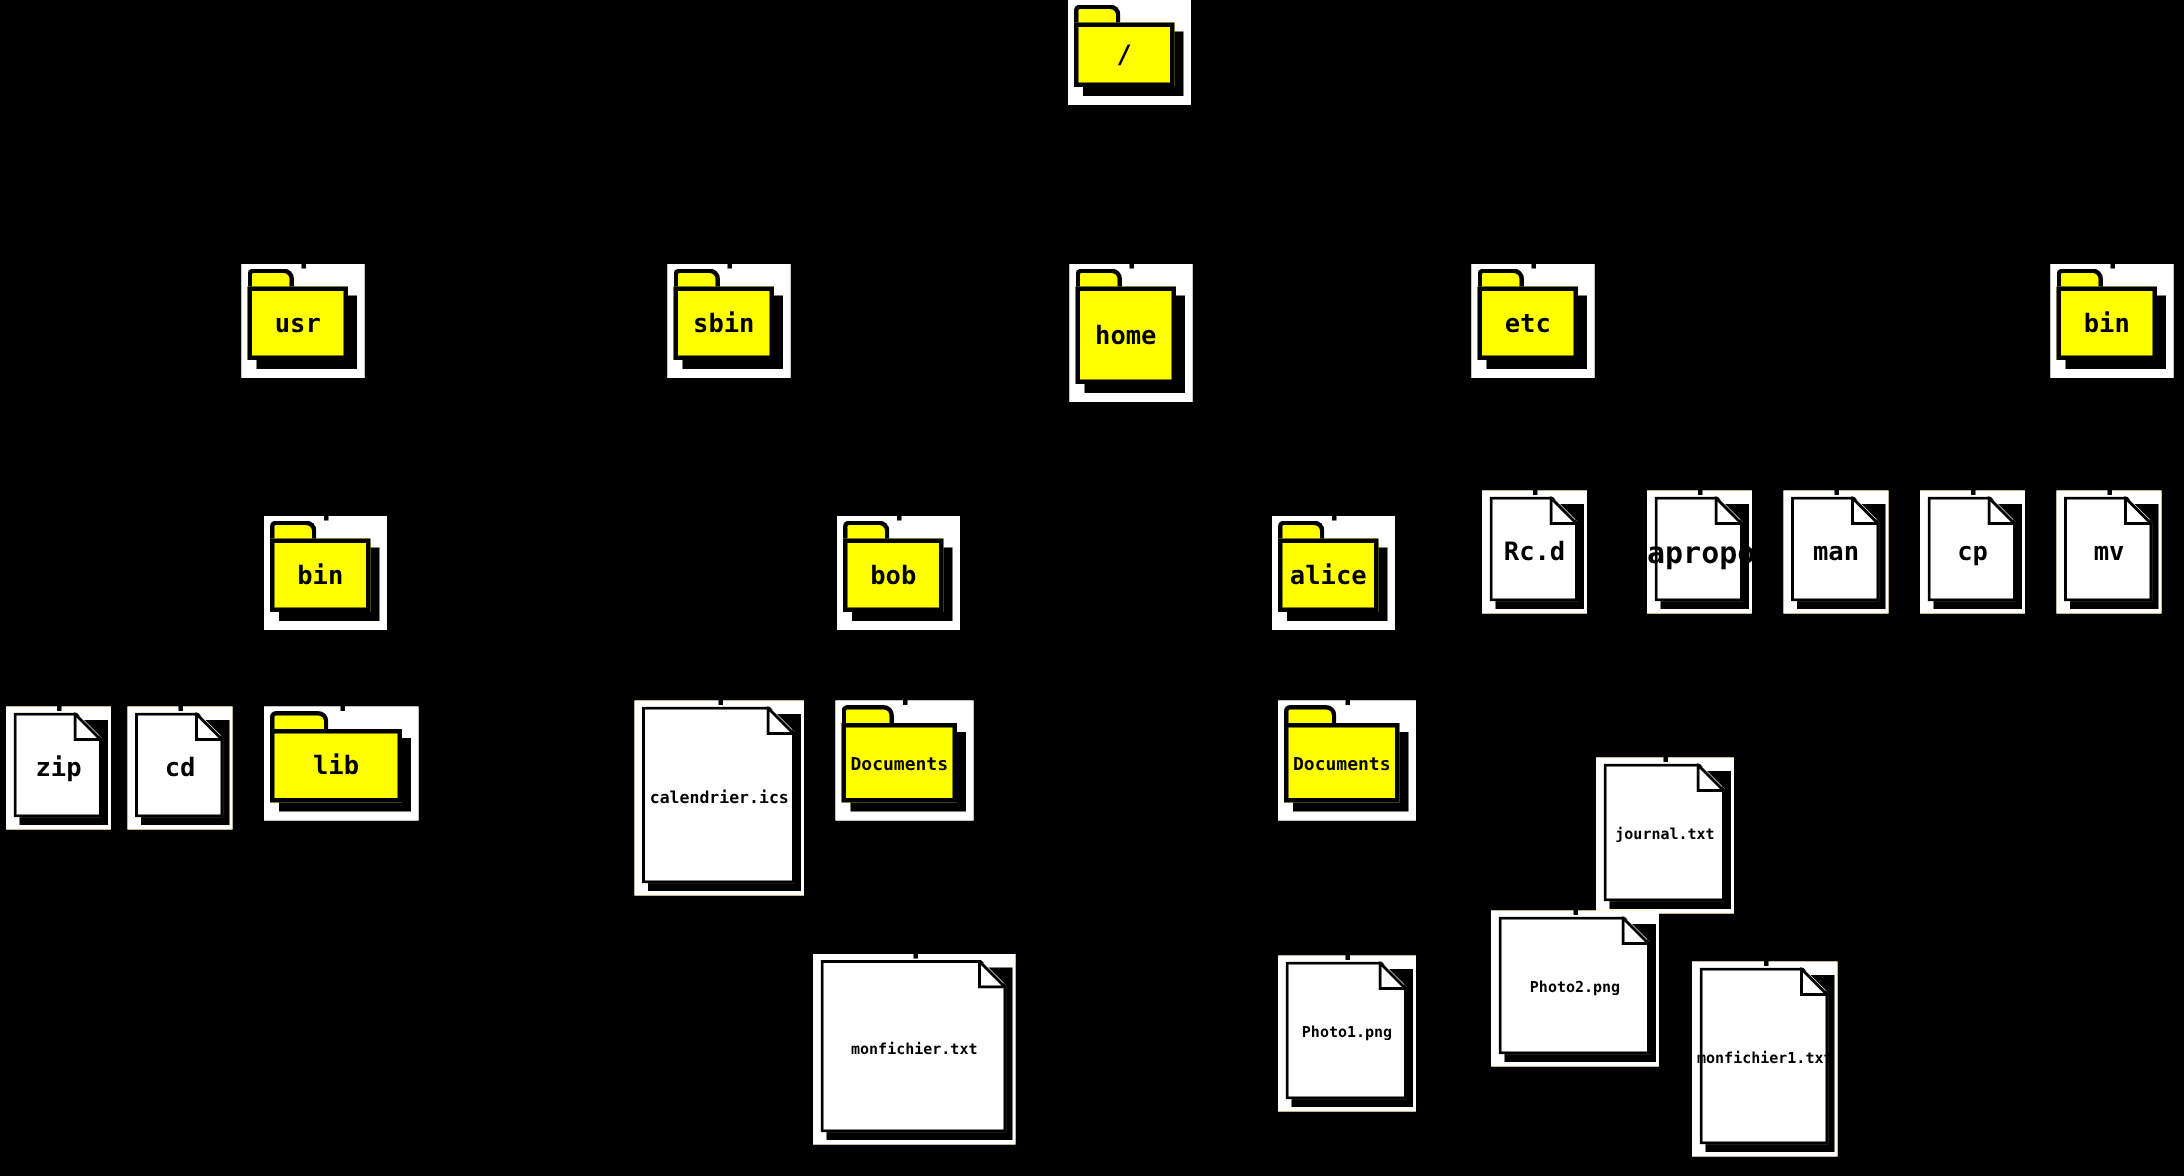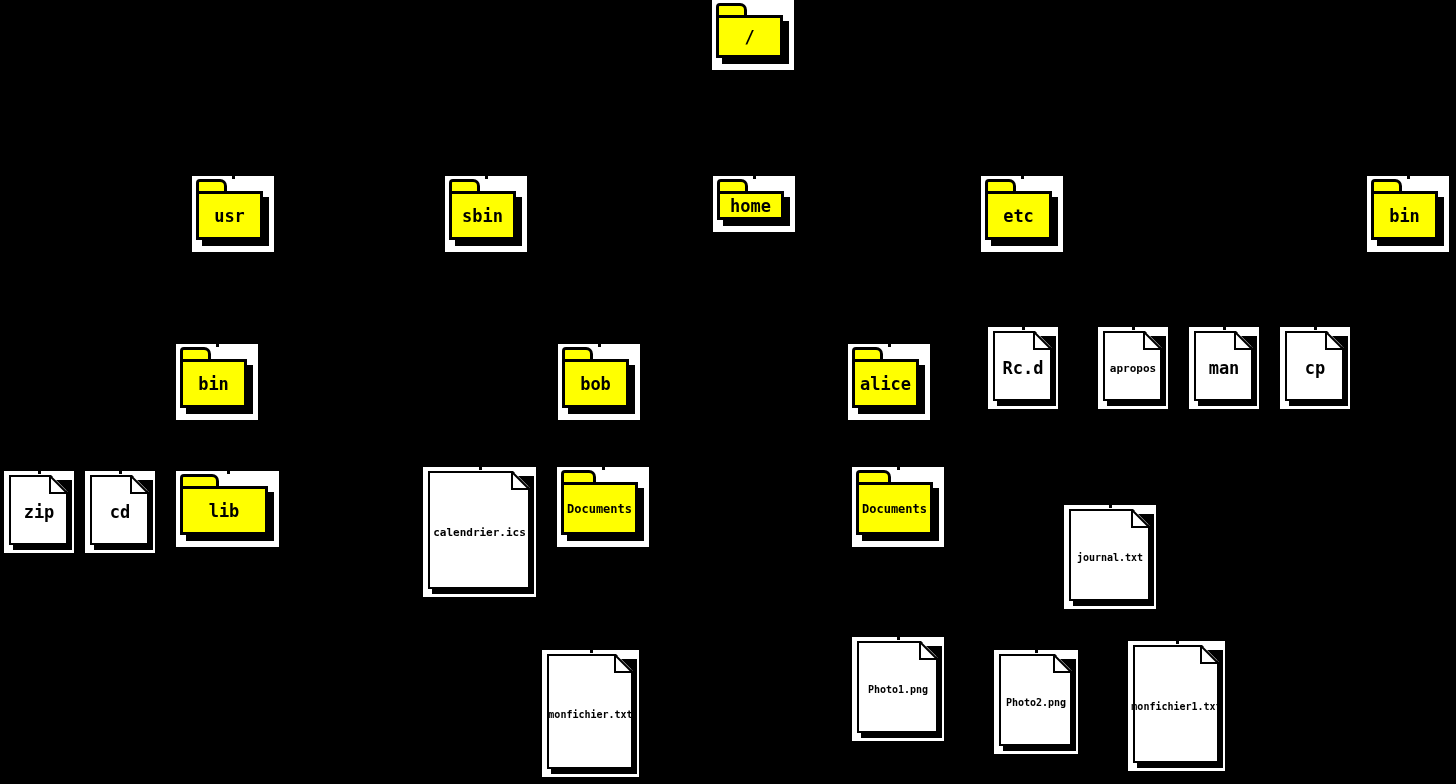--- a/index.html
+++ b/index.html
@@ -165,37 +165,37 @@
 <body>
 
 <div id="tree-canvas">
     <div class="node folder" style="left: 712px; top: 0px; width: 82px; height: 70px;">
       <div class="plate"></div>
       <div class="shadow"></div>
       <div class="tab"></div>
       <div class="body"></div>
       <div class="label" style="font-size: 17px;">/</div>
     </div>
-    <div class="node folder" style="left: 192px; top: 176px; width: 82px; height: 76px;">
+    <div class="node folder" style="left: 161px; top: 176px; width: 82px; height: 76px;">
       <div class="plate"></div>
       <div class="shadow"></div>
       <div class="tab"></div>
       <div class="body"></div>
       <div class="label" style="font-size: 17px;">usr</div>
       <div class="stub"></div>
     </div>
     <div class="node folder" style="left: 445px; top: 176px; width: 82px; height: 76px;">
       <div class="plate"></div>
       <div class="shadow"></div>
       <div class="tab"></div>
       <div class="body"></div>
       <div class="label" style="font-size: 17px;">sbin</div>
       <div class="stub"></div>
     </div>
-    <div class="node folder" style="left: 713px; top: 176px; width: 82px; height: 56px;">
+    <div class="node folder" style="left: 713px; top: 176px; width: 82px; height: 92px;">
       <div class="plate"></div>
       <div class="shadow"></div>
       <div class="tab"></div>
       <div class="body"></div>
       <div class="label" style="font-size: 17px;">home</div>
       <div class="stub"></div>
     </div>
     <div class="node folder" style="left: 981px; top: 176px; width: 82px; height: 76px;">
       <div class="plate"></div>
       <div class="shadow"></div>
@@ -250,21 +250,21 @@
     </div>
     <div class="node file" style="left: 1098px; top: 327px; width: 70px; height: 82px;">
       <div class="plate"></div>
       <div class="shadow"></div>
       <div class="sheet"></div>
       <div class="fold">
         <svg width="19" height="19" viewBox="0 0 19 19">
           <path d="M1 1 L1 18 L18 18 Z" fill="#ffffff" stroke="#000000" stroke-width="2" stroke-linejoin="miter"></path>
         </svg>
       </div>
-      <div class="label" style="font-size: 11px;">apropos</div>
+      <div class="label" style="font-size: 20px;">apropos</div>
       <div class="stub"></div>
     </div>
     <div class="node file" style="left: 1280px; top: 327px; width: 70px; height: 82px;">
       <div class="plate"></div>
       <div class="shadow"></div>
       <div class="sheet"></div>
       <div class="fold">
         <svg width="19" height="19" viewBox="0 0 19 19">
           <path d="M1 1 L1 18 L18 18 Z" fill="#ffffff" stroke="#000000" stroke-width="2" stroke-linejoin="miter"></path>
         </svg>
@@ -277,20 +277,32 @@
       <div class="shadow"></div>
       <div class="sheet"></div>
       <div class="fold">
         <svg width="19" height="19" viewBox="0 0 19 19">
           <path d="M1 1 L1 18 L18 18 Z" fill="#ffffff" stroke="#000000" stroke-width="2" stroke-linejoin="miter"></path>
         </svg>
       </div>
       <div class="label" style="font-size: 17px;">man</div>
       <div class="stub"></div>
     </div>
+    <div class="node file" style="left: 1371px; top: 327px; width: 70px; height: 82px;">
+      <div class="plate"></div>
+      <div class="shadow"></div>
+      <div class="sheet"></div>
+      <div class="fold">
+        <svg width="19" height="19" viewBox="0 0 19 19">
+          <path d="M1 1 L1 18 L18 18 Z" fill="#ffffff" stroke="#000000" stroke-width="2" stroke-linejoin="miter"></path>
+        </svg>
+      </div>
+      <div class="label" style="font-size: 17px;">mv</div>
+      <div class="stub"></div>
+    </div>
     <div class="node file" style="left: 4px; top: 471px; width: 70px; height: 82px;">
       <div class="plate"></div>
       <div class="shadow"></div>
       <div class="sheet"></div>
       <div class="fold">
         <svg width="19" height="19" viewBox="0 0 19 19">
           <path d="M1 1 L1 18 L18 18 Z" fill="#ffffff" stroke="#000000" stroke-width="2" stroke-linejoin="miter"></path>
         </svg>
       </div>
       <div class="label" style="font-size: 17px;">zip</div>
@@ -349,21 +361,21 @@
       <div class="shadow"></div>
       <div class="sheet"></div>
       <div class="fold">
         <svg width="19" height="19" viewBox="0 0 19 19">
           <path d="M1 1 L1 18 L18 18 Z" fill="#ffffff" stroke="#000000" stroke-width="2" stroke-linejoin="miter"></path>
         </svg>
       </div>
       <div class="label" style="font-size: 10px;">journal.txt</div>
       <div class="stub"></div>
     </div>
-    <div class="node file" style="left: 542px; top: 650px; width: 97px; height: 127px;">
+    <div class="node file" style="left: 542px; top: 636px; width: 135px; height: 127px;">
       <div class="plate"></div>
       <div class="shadow"></div>
       <div class="sheet"></div>
       <div class="fold">
         <svg width="19" height="19" viewBox="0 0 19 19">
           <path d="M1 1 L1 18 L18 18 Z" fill="#ffffff" stroke="#000000" stroke-width="2" stroke-linejoin="miter"></path>
         </svg>
       </div>
       <div class="label" style="font-size: 10px;">monfichier.txt</div>
       <div class="stub"></div>
@@ -373,21 +385,21 @@
       <div class="shadow"></div>
       <div class="sheet"></div>
       <div class="fold">
         <svg width="19" height="19" viewBox="0 0 19 19">
           <path d="M1 1 L1 18 L18 18 Z" fill="#ffffff" stroke="#000000" stroke-width="2" stroke-linejoin="miter"></path>
         </svg>
       </div>
       <div class="label" style="font-size: 10px;">Photo1.png</div>
       <div class="stub"></div>
     </div>
-    <div class="node file" style="left: 994px; top: 650px; width: 84px; height: 104px;">
+    <div class="node file" style="left: 994px; top: 607px; width: 112px; height: 104px;">
       <div class="plate"></div>
       <div class="shadow"></div>
       <div class="sheet"></div>
       <div class="fold">
         <svg width="19" height="19" viewBox="0 0 19 19">
           <path d="M1 1 L1 18 L18 18 Z" fill="#ffffff" stroke="#000000" stroke-width="2" stroke-linejoin="miter"></path>
         </svg>
       </div>
       <div class="label" style="font-size: 10px;">Photo2.png</div>
       <div class="stub"></div>

